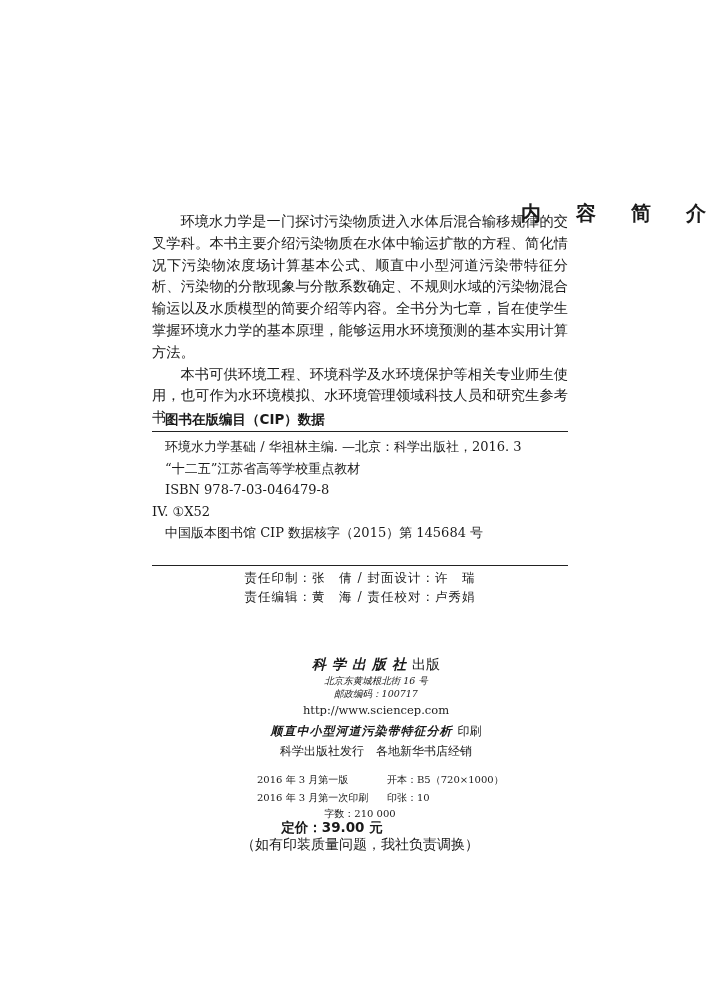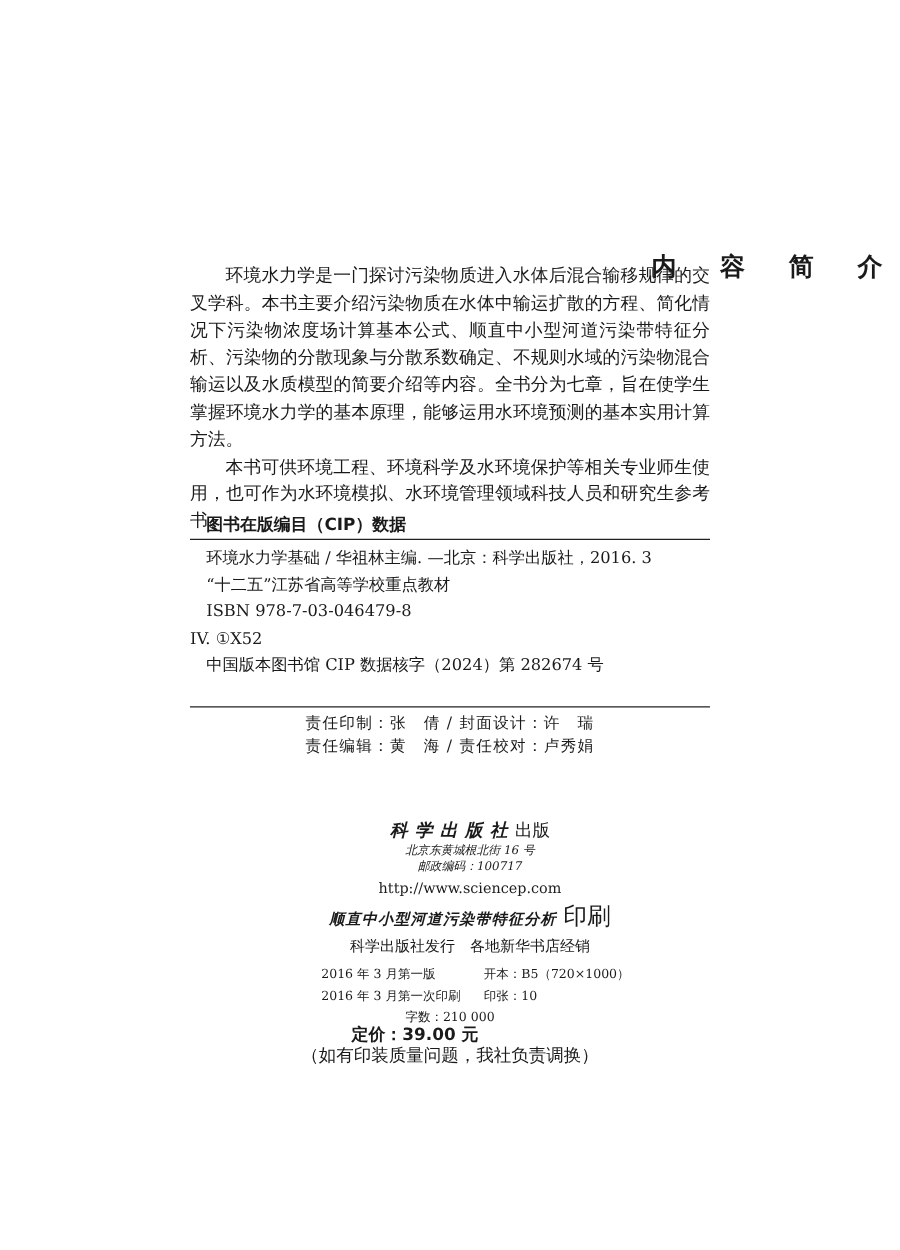--- a/index.html
+++ b/index.html
@@ -17,21 +17,21 @@
     .cip-body { left: 152px; width: 416px; top: 436px; font-size: 13px; line-height: 21.6px; }
     .cip-body div { white-space: nowrap; }
     .ind { padding-left: 13px; }
     .credits { left: 0; width: 720px; top: 568px; text-align: center; font-size: 12.5px; line-height: 19px; letter-spacing: 1px; }
     .pub { left: 0; width: 720px; top: 654px; text-align: center; margin-left: 16px; }
     .pub .name { font-size: 14px; font-weight: bold; font-style: italic; letter-spacing: 6px; }
     .pub .suffix { font-size: 14px; }
     .small { font-size: 9.5px; line-height: 13px; font-style: italic; }
     .url { font-size: 11.5px; line-height: 20px; }
     .printer .name { font-size: 12px; font-weight: bold; font-style: italic; letter-spacing: 1px; }
-    .printer .suffix { font-size: 19px; font-family: Liberation Mono, monospace; }
+    .printer .suffix { font-size: 12px; font-family: Liberation Mono, monospace; }
     .dist { font-size: 12px; line-height: 22px; }
     .edition { left: 257px; top: 771px; font-size: 10px; line-height: 18px; }
     .edition .row { white-space: nowrap; }
     .edition .c1 { display: inline-block; width: 130px; }
     .wordcount { left: 0; width: 720px; top: 807px; text-align: center; font-size: 10px; }
     .price { left: 0; width: 664px; top: 819px; text-align: center; font-size: 13.5px; font-weight: bold; font-family: "DejaVu Sans", sans-serif; }
     .note { left: 0; width: 720px; top: 836px; text-align: center; font-size: 14px; }
   </style>
 </head>
 <body>
@@ -44,21 +44,21 @@
 </div>
 
 <div class="abs cip-head">图书在版编目（CIP）数据</div>
 <div class="abs rule rule-top"></div>
 
 <div class="abs cip-body">
   <div class="ind">环境水力学基础 / 华祖林主编. —北京：科学出版社，2016. 3</div>
   <div class="ind">“十二五”江苏省高等学校重点教材</div>
   <div class="ind">ISBN 978-7-03-046479-8</div>
   <div>IV. ①X52</div>
-  <div class="ind">中国版本图书馆 CIP 数据核字（2024）第 282674 号</div>
+  <div class="ind">中国版本图书馆 CIP 数据核字（2015）第 145684 号</div>
 </div>
 
 <div class="abs rule rule-bottom"></div>
 
 <div class="abs credits">
   <div>责任印制：张　倩 / 封面设计：许　瑞</div>
   <div>责任编辑：黄　海 / 责任校对：卢秀娟</div>
 </div>
 
 <div class="abs pub">

